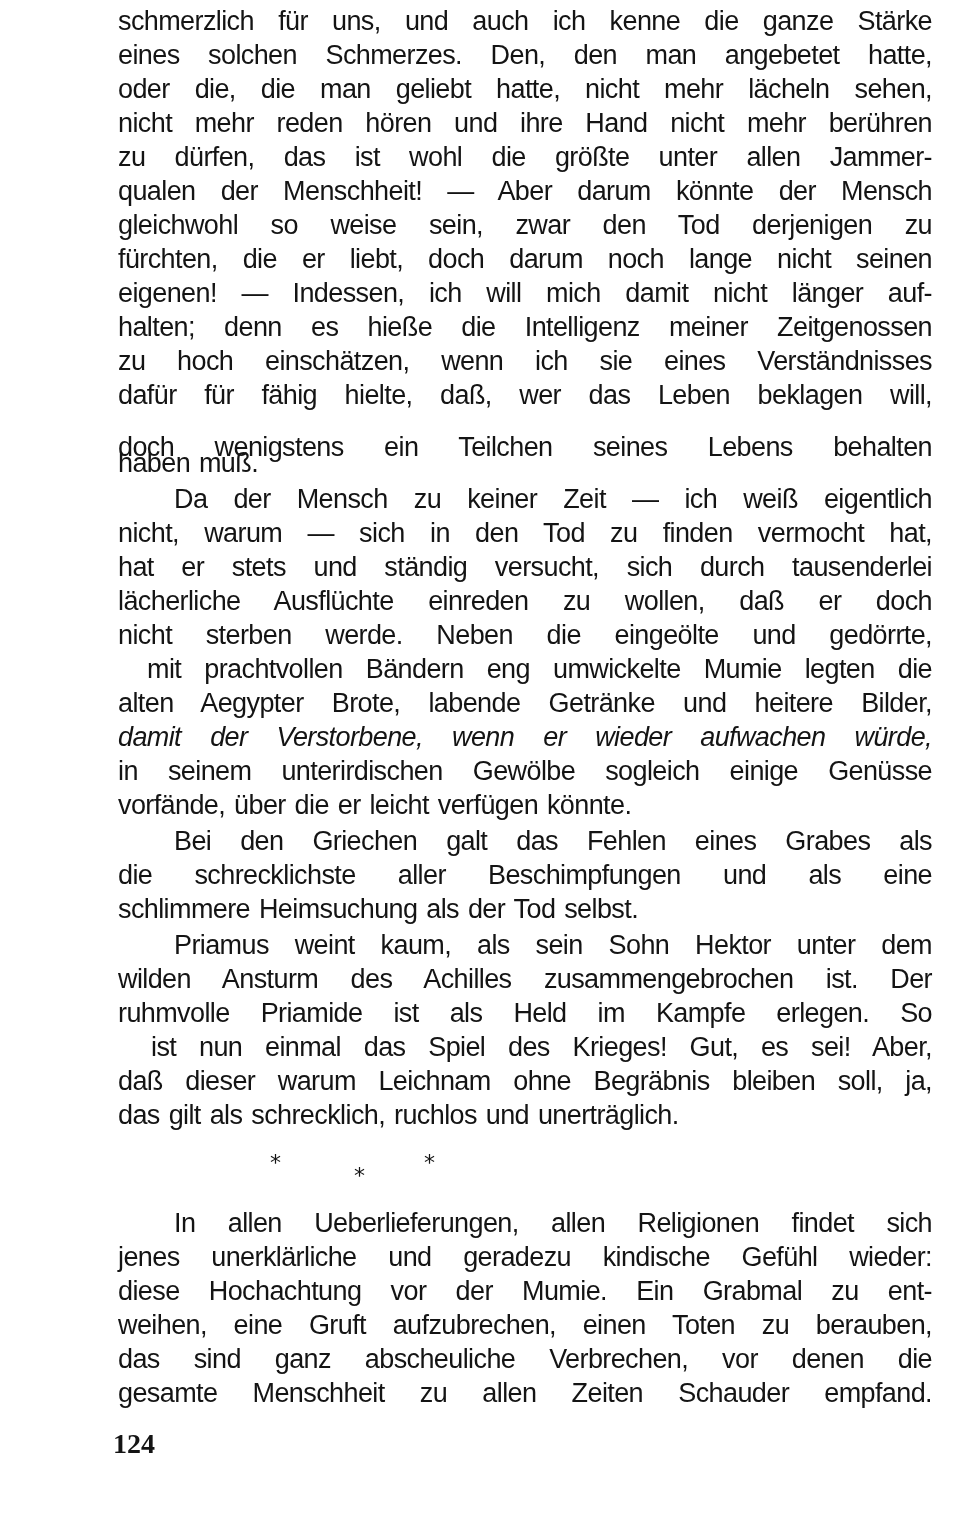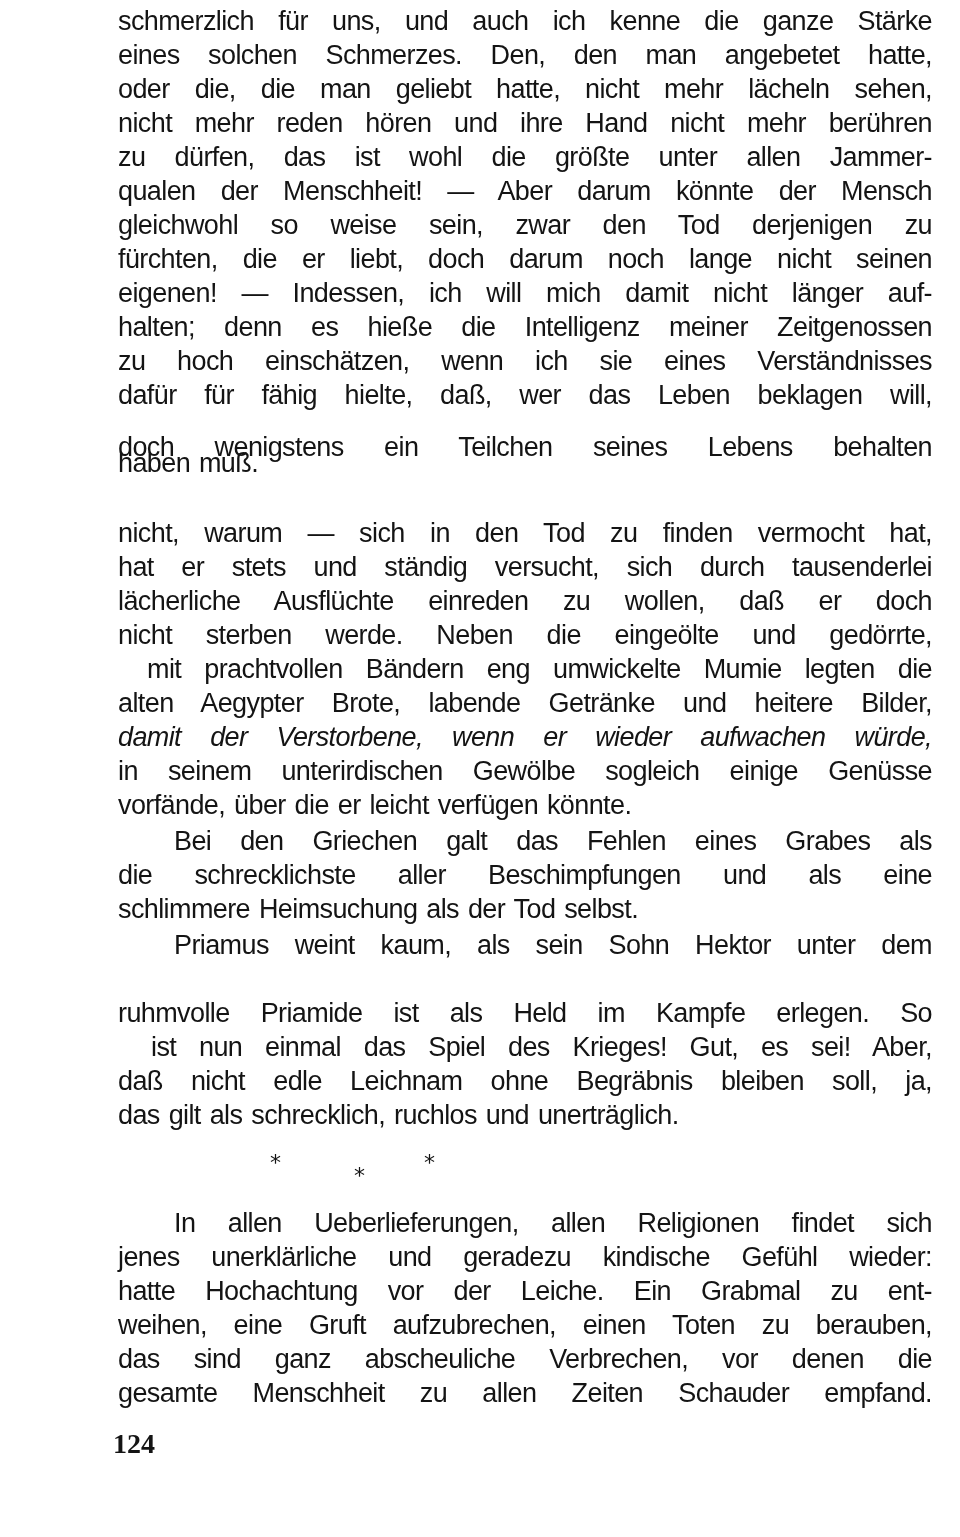--- a/index.html
+++ b/index.html
@@ -31,45 +31,47 @@
   <div class="line" style="top:174px"><span style="white-space: nowrap;">qualen der Menschheit! — Aber darum könnte der Mensch</span></div>
   <div class="line" style="top:208px"><span style="white-space: nowrap;">gleichwohl so weise sein, zwar den Tod derjenigen zu</span></div>
   <div class="line" style="top:242px"><span style="white-space: nowrap;">fürchten, die er liebt, doch darum noch lange nicht seinen</span></div>
   <div class="line" style="top:276px"><span style="white-space: nowrap;">eigenen! — Indessen, ich will mich damit nicht länger auf-</span></div>
   <div class="line" style="top:310px"><span style="white-space: nowrap;">halten; denn es hieße die Intelligenz meiner Zeitgenossen</span></div>
   <div class="line" style="top:344px"><span style="white-space: nowrap;">zu hoch einschätzen, wenn ich sie eines Verständnisses</span></div>
   <div class="line" style="top:378px"><span style="white-space: nowrap;">dafür für fähig hielte, daß, wer das Leben beklagen will,</span></div>
   <div class="line" style="top:430px"><span style="white-space: nowrap;">doch wenigstens ein Teilchen seines Lebens behalten</span></div>
   <div class="line last" style="top:446px"><span style="white-space: nowrap;">haben muß.</span></div>
 
+  <div class="line indent" style="top:482px"><span style="white-space: nowrap;">Da der Mensch zu keiner Zeit — ich weiß eigentlich</span></div>
   <div class="line" style="top:516px"><span style="white-space: nowrap;">nicht, warum — sich in den Tod zu finden vermocht hat,</span></div>
   <div class="line" style="top:550px"><span style="white-space: nowrap;">hat er stets und ständig versucht, sich durch tausenderlei</span></div>
   <div class="line" style="top:584px"><span style="white-space: nowrap;">lächerliche Ausflüchte einreden zu wollen, daß er doch</span></div>
   <div class="line" style="top:618px"><span style="white-space: nowrap;">nicht sterben werde. Neben die eingeölte und gedörrte,</span></div>
   <div class="line" style="top:652px"><span style="white-space: nowrap; margin-left: 29px;">mit prachtvollen Bändern eng umwickelte Mumie legten die</span></div>
   <div class="line" style="top:686px"><span style="white-space: nowrap;">alten Aegypter Brote, labende Getränke und heitere Bilder,</span></div>
   <div class="line" style="top:720px"><span style="white-space: nowrap; font-style: italic;">damit der Verstorbene, wenn er wieder aufwachen würde,</span></div>
   <div class="line" style="top:754px"><span style="white-space: nowrap;">in seinem unterirdischen Gewölbe sogleich einige Genüsse</span></div>
   <div class="line last" style="top:788px"><span style="white-space: nowrap;">vorfände, über die er leicht verfügen könnte.</span></div>
 
   <div class="line indent" style="top:824px"><span style="white-space: nowrap;">Bei den Griechen galt das Fehlen eines Grabes als</span></div>
   <div class="line" style="top:858px"><span style="white-space: nowrap; margin-top: 12px;">die schrecklichste aller Beschimpfungen und als eine</span></div>
   <div class="line last" style="top:892px"><span style="white-space: nowrap;">schlimmere Heimsuchung als der Tod selbst.</span></div>
 
   <div class="line indent" style="top:928px"><span style="white-space: nowrap;">Priamus weint kaum, als sein Sohn Hektor unter dem</span></div>
+  <div class="line" style="top:962px"><span style="white-space: nowrap;">wilden Ansturm des Achilles zusammengebrochen ist. Der</span></div>
   <div class="line" style="top:996px"><span style="white-space: nowrap;">ruhmvolle Priamide ist als Held im Kampfe erlegen. So</span></div>
   <div class="line" style="top:1030px"><span style="white-space: nowrap; margin-left: 33px;">ist nun einmal das Spiel des Krieges! Gut, es sei! Aber,</span></div>
-  <div class="line" style="top:1064px"><span style="white-space: nowrap;">daß nicht edle Leichnam ohne Begräbnis bleiben soll, ja,</span></div>
+  <div class="line" style="top:1064px"><span style="white-space: nowrap;">daß dieser warum Leichnam ohne Begräbnis bleiben soll, ja,</span></div>
   <div class="line last" style="top:1098px"><span style="white-space: nowrap;">das gilt als schrecklich, ruchlos und unerträglich.</span></div>
 
   <div class="stars" style="left:270px; top:1150px">*</div>
   <div class="stars" style="left:354px; top:1163px">*</div>
   <div class="stars" style="left:424px; top:1150px">*</div>
 
   <div class="line indent" style="top:1206px"><span style="white-space: nowrap;">In allen Ueberlieferungen, allen Religionen findet sich</span></div>
   <div class="line" style="top:1240px"><span style="white-space: nowrap;">jenes unerklärliche und geradezu kindische Gefühl wieder:</span></div>
-  <div class="line" style="top:1274px"><span style="white-space: nowrap;">hatte Hochachtung vor der Leiche. Ein Grabmal zu ent-</span></div>
+  <div class="line" style="top:1274px"><span style="white-space: nowrap;">diese Hochachtung vor der Mumie. Ein Grabmal zu ent-</span></div>
   <div class="line" style="top:1308px"><span style="white-space: nowrap;">weihen, eine Gruft aufzubrechen, einen Toten zu berauben,</span></div>
   <div class="line" style="top:1342px"><span style="white-space: nowrap;">das sind ganz abscheuliche Verbrechen, vor denen die</span></div>
   <div class="line" style="top:1376px"><span style="white-space: nowrap; margin-top: 20px;">gesamte Menschheit zu allen Zeiten Schauder empfand.</span></div>
 
   <div class="pagenum">124</div>
 </div>
 
 </body></html>

